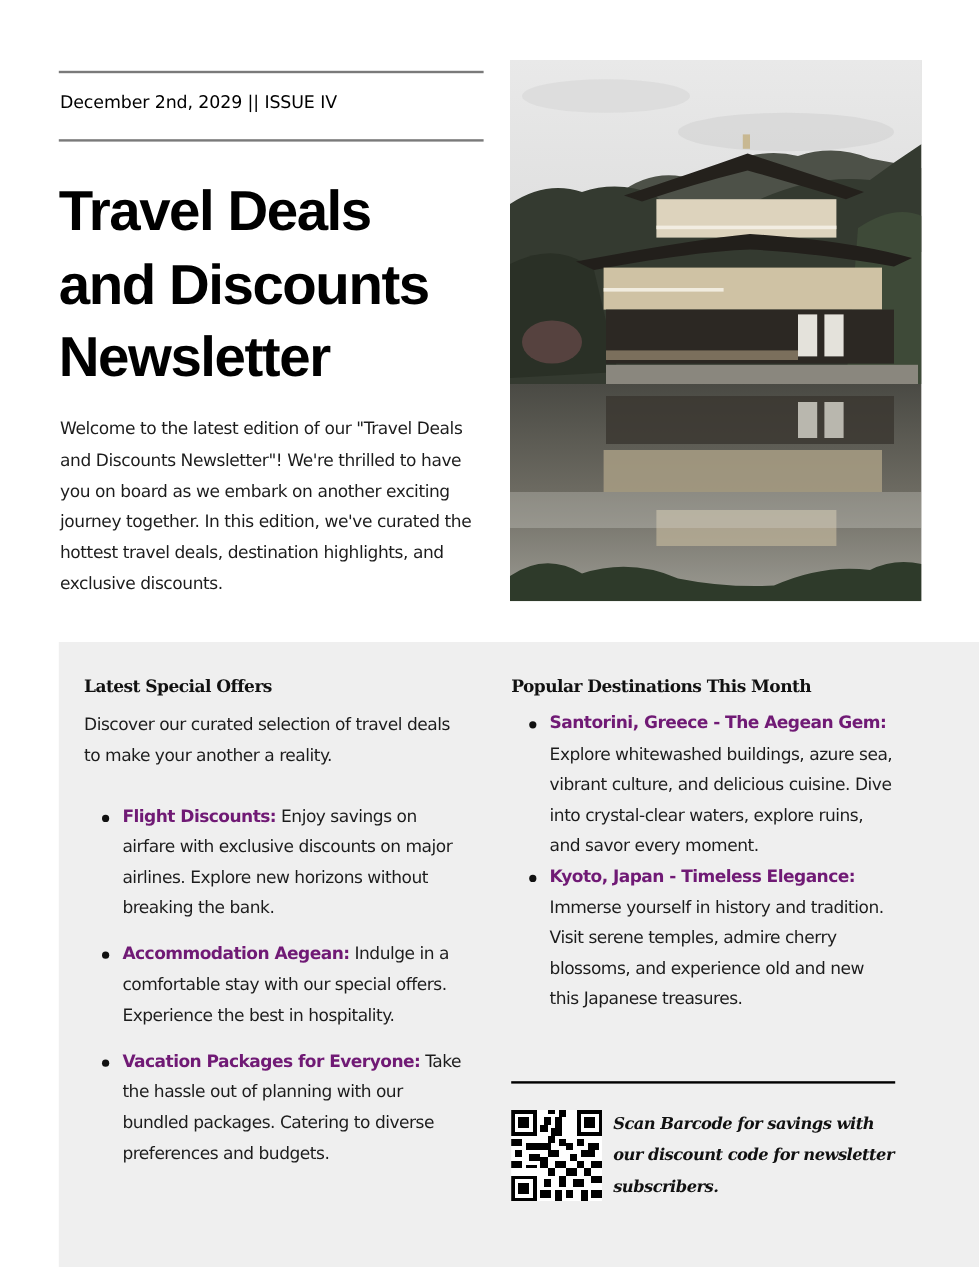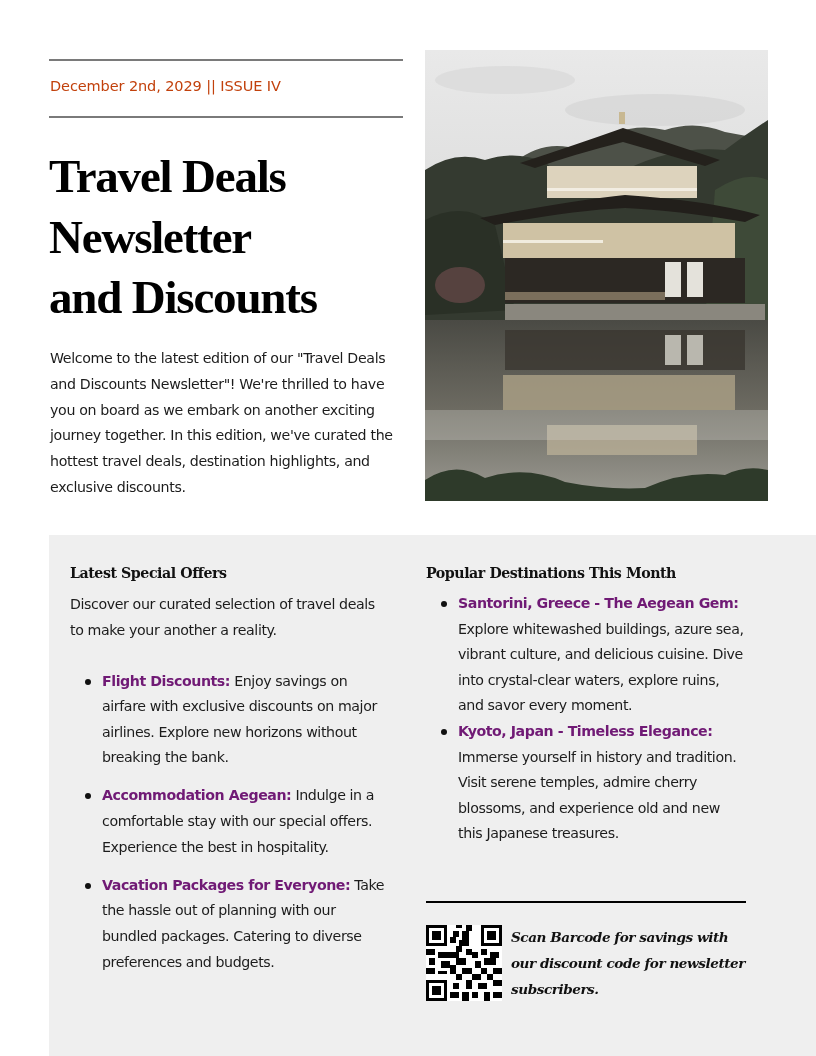--- a/index.html
+++ b/index.html
@@ -5,27 +5,27 @@
     * { box-sizing: border-box; margin: 0; padding: 0; }
     html, body { width: 816px; height: 1056px; background: #ffffff; overflow: hidden; }
     body { position: relative; font-family: "DejaVu Sans", sans-serif; color: #111; }
 
     .rule { position: absolute; left: 49px; width: 354px; height: 2px; background: #7a7a7a; }
     .rule.top { top: 59px; }
     .rule.bottom { top: 116px; }
 
     .issue-line {
       position: absolute; left: 50px; top: 78px;
-      font-size: 14.5px; letter-spacing: -0.1px; color: #c2410c;
+      font-size: 14.5px; letter-spacing: -0.1px; color: #000000;
       font-family: "DejaVu Sans", sans-serif;
     }
 
     .title {
       position: absolute; left: 49px; top: 146px; width: 370px;
-      font-family: Liberation Serif, serif; font-weight: bold;
+      font-family: Liberation Sans, sans-serif; font-weight: bold;
       font-size: 47px; line-height: 60.5px; letter-spacing: -1.2px; color: #000;
     }
 
     .intro {
       position: absolute; left: 50px; top: 346px; width: 358px;
       font-size: 14.2px; line-height: 25.8px; letter-spacing: -0.35px; color: #1c1c1c;
     }
 
     .hero-image {
       position: absolute; left: 425px; top: 50px; width: 343px; height: 451px;
@@ -79,22 +79,22 @@
   </style>
 </head>
 <body>
 
 <div class="rule top"></div>
 <div class="issue-line">December 2nd, 2029 || ISSUE IV</div>
 <div class="rule bottom"></div>
 
 <h1 class="title">
   <div>Travel Deals</div>
+  <div>and Discounts</div>
   <div>Newsletter</div>
-  <div>and Discounts</div>
 </h1>
 
 <p class="intro">Welcome to the latest edition of our "Travel Deals and Discounts Newsletter"! We're thrilled to have you on board as we embark on another exciting journey together. In this edition, we've curated the hottest travel deals, destination highlights, and exclusive discounts.</p>
 
 <div class="hero-image" role="img" aria-label="Golden pavilion temple reflected in a pond with forested hills behind">
   <svg width="343" height="451" viewBox="0 0 343 451">
     <defs>
       <linearGradient id="sky" x1="0" y1="0" x2="0" y2="1">
         <stop offset="0" stop-color="#e9e9e9"></stop>
         <stop offset="1" stop-color="#c9cac9"></stop>

